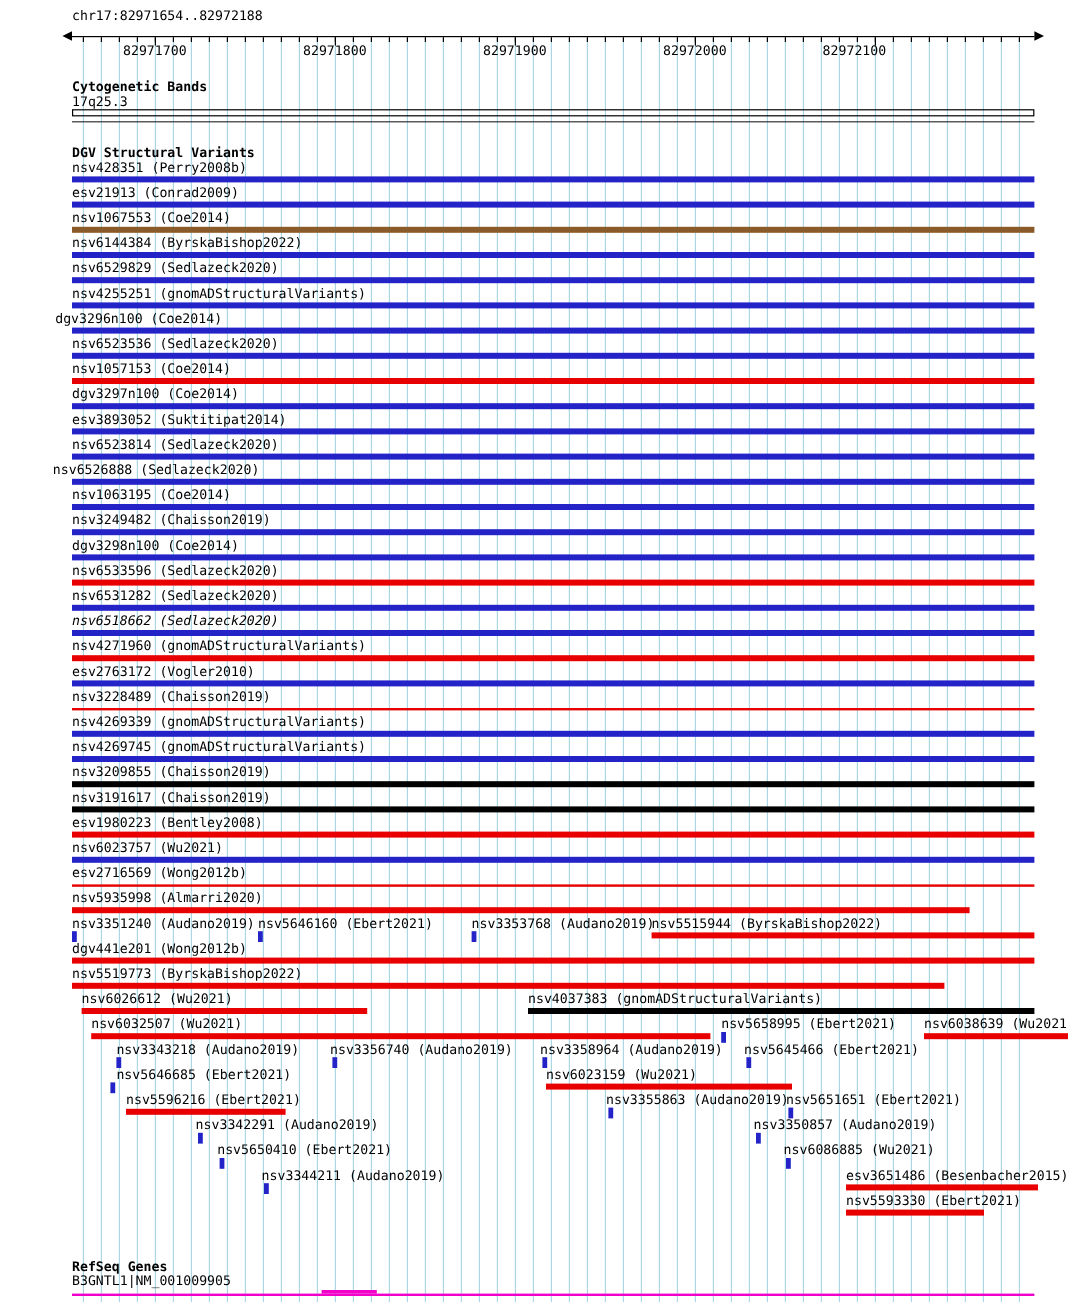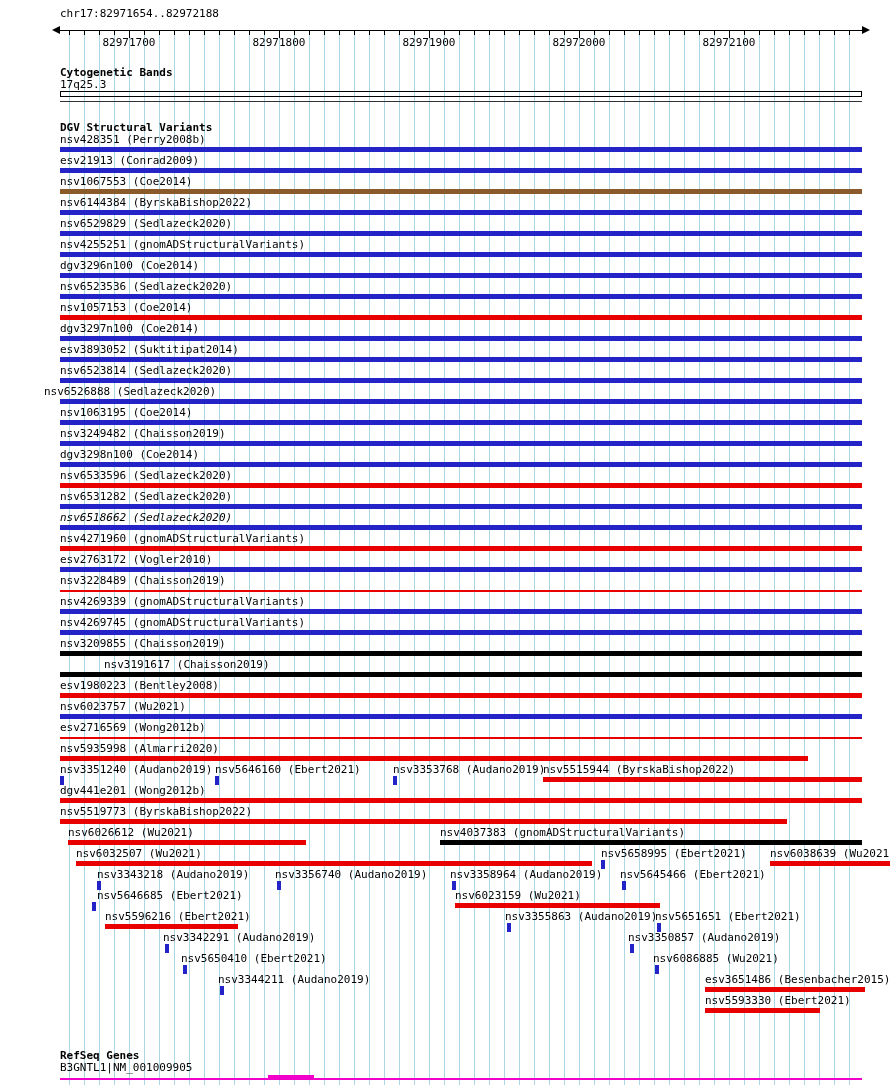--- a/index.html
+++ b/index.html
@@ -156,21 +156,21 @@
       <div class="rtick" style="left: 849px;"></div>
       <div class="rtick major" style="left: 129px;"></div>
       <div class="rlabel" style="left: 89px;">82971700</div>
       <div class="rtick major" style="left: 279px;"></div>
       <div class="rlabel" style="left: 239px;">82971800</div>
       <div class="rtick major" style="left: 429px;"></div>
       <div class="rlabel" style="left: 389px;">82971900</div>
       <div class="rtick major" style="left: 579px;"></div>
       <div class="rlabel" style="left: 539px;">82972000</div>
       <div class="rtick major" style="left: 729px;"></div>
-      <div class="rlabel" style="left: 689px; text-align: center;">82972100</div>
+      <div class="rlabel" style="left: 672px; text-align: center;">82972100</div>
     </div>
 
   <div class="txt bold" style="left:60px; top:67px;">Cytogenetic Bands</div>
   <div class="txt" style="left:60px; top:79px;">17q25.3</div>
   <div id="band-box"></div>
   <div id="band-sep"></div>
 
   <div class="txt bold" style="left:60px; top:122px;">DGV Structural Variants</div>
   <div id="dgv-rows">
       <div class="vlabel" style="left: 60px; top: 134px;">nsv428351 (Perry2008b)</div>
@@ -178,21 +178,21 @@
       <div class="vlabel" style="left: 60px; top: 155px;">esv21913 (Conrad2009)</div>
       <div class="vbar bar" style="left: 60px; top: 168px; width: 802px; background: rgb(35, 35, 200);"></div>
       <div class="vlabel" style="left: 60px; top: 176px;">nsv1067553 (Coe2014)</div>
       <div class="vbar bar" style="left: 60px; top: 189px; width: 802px; background: rgb(139, 90, 43);"></div>
       <div class="vlabel" style="left: 60px; top: 197px;">nsv6144384 (ByrskaBishop2022)</div>
       <div class="vbar bar" style="left: 60px; top: 210px; width: 802px; background: rgb(35, 35, 200);"></div>
       <div class="vlabel" style="left: 60px; top: 218px;">nsv6529829 (Sedlazeck2020)</div>
       <div class="vbar bar" style="left: 60px; top: 231px; width: 802px; background: rgb(35, 35, 200);"></div>
       <div class="vlabel" style="left: 60px; top: 239px;">nsv4255251 (gnomADStructuralVariants)</div>
       <div class="vbar bar" style="left: 60px; top: 252px; width: 802px; background: rgb(35, 35, 200);"></div>
-      <div class="vlabel" style="left: 60px; top: 260px;">dgv3296n100 (Coe2014)</div>
+      <div class="vlabel" style="left: 46px; top: 260px;">dgv3296n100 (Coe2014)</div>
       <div class="vbar bar" style="left: 60px; top: 273px; width: 802px; background: rgb(35, 35, 200);"></div>
       <div class="vlabel" style="left: 60px; top: 281px;">nsv6523536 (Sedlazeck2020)</div>
       <div class="vbar bar" style="left: 60px; top: 294px; width: 802px; background: rgb(35, 35, 200);"></div>
       <div class="vlabel" style="left: 60px; top: 302px;">nsv1057153 (Coe2014)</div>
       <div class="vbar bar" style="left: 60px; top: 315px; width: 802px; background: rgb(232, 0, 0);"></div>
       <div class="vlabel" style="left: 60px; top: 323px;">dgv3297n100 (Coe2014)</div>
       <div class="vbar bar" style="left: 60px; top: 336px; width: 802px; background: rgb(35, 35, 200);"></div>
       <div class="vlabel" style="left: 60px; top: 344px;">esv3893052 (Suktitipat2014)</div>
       <div class="vbar bar" style="left: 60px; top: 357px; width: 802px; background: rgb(35, 35, 200);"></div>
       <div class="vlabel" style="left: 60px; top: 365px;">nsv6523814 (Sedlazeck2020)</div>
@@ -216,21 +216,21 @@
       <div class="vlabel" style="left: 60px; top: 554px;">esv2763172 (Vogler2010)</div>
       <div class="vbar bar" style="left: 60px; top: 567px; width: 802px; background: rgb(35, 35, 200);"></div>
       <div class="vlabel" style="left: 60px; top: 575px;">nsv3228489 (Chaisson2019)</div>
       <div class="vbar line" style="left: 60px; top: 590px; width: 802px; background: rgb(232, 0, 0);"></div>
       <div class="vlabel" style="left: 60px; top: 596px;">nsv4269339 (gnomADStructuralVariants)</div>
       <div class="vbar bar" style="left: 60px; top: 609px; width: 802px; background: rgb(35, 35, 200);"></div>
       <div class="vlabel" style="left: 60px; top: 617px;">nsv4269745 (gnomADStructuralVariants)</div>
       <div class="vbar bar" style="left: 60px; top: 630px; width: 802px; background: rgb(35, 35, 200);"></div>
       <div class="vlabel" style="left: 60px; top: 638px;">nsv3209855 (Chaisson2019)</div>
       <div class="vbar bar" style="left: 60px; top: 651px; width: 802px; background: rgb(0, 0, 0);"></div>
-      <div class="vlabel" style="left: 60px; top: 659px; margin-left: 44px;">nsv3191617 (Chaisson2019)</div>
+      <div class="vlabel" style="left: 60px; top: 659px;">nsv3191617 (Chaisson2019)</div>
       <div class="vbar bar" style="left: 60px; top: 672px; width: 802px; background: rgb(0, 0, 0);"></div>
       <div class="vlabel" style="left: 60px; top: 680px;">esv1980223 (Bentley2008)</div>
       <div class="vbar bar" style="left: 60px; top: 693px; width: 802px; background: rgb(232, 0, 0);"></div>
       <div class="vlabel" style="left: 60px; top: 701px;">nsv6023757 (Wu2021)</div>
       <div class="vbar bar" style="left: 60px; top: 714px; width: 802px; background: rgb(35, 35, 200);"></div>
       <div class="vlabel" style="left: 60px; top: 722px;">esv2716569 (Wong2012b)</div>
       <div class="vbar line" style="left: 60px; top: 737px; width: 802px; background: rgb(232, 0, 0);"></div>
       <div class="vlabel" style="left: 60px; top: 743px;">nsv5935998 (Almarri2020)</div>
       <div class="vbar bar" style="left: 60px; top: 756px; width: 748px; background: rgb(232, 0, 0);"></div>
       <div class="vlabel" style="left: 60px; top: 764px;">nsv3351240 (Audano2019)</div>

